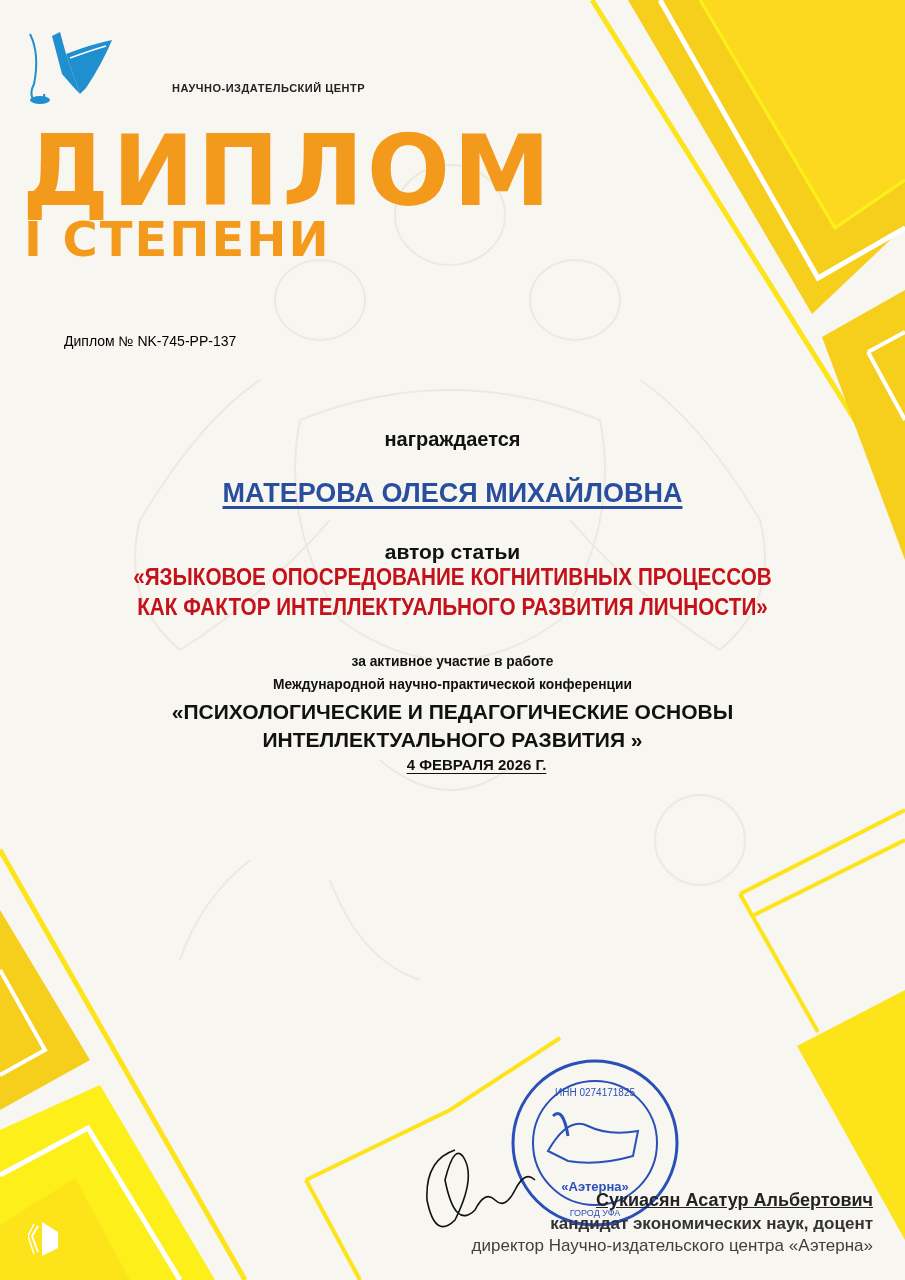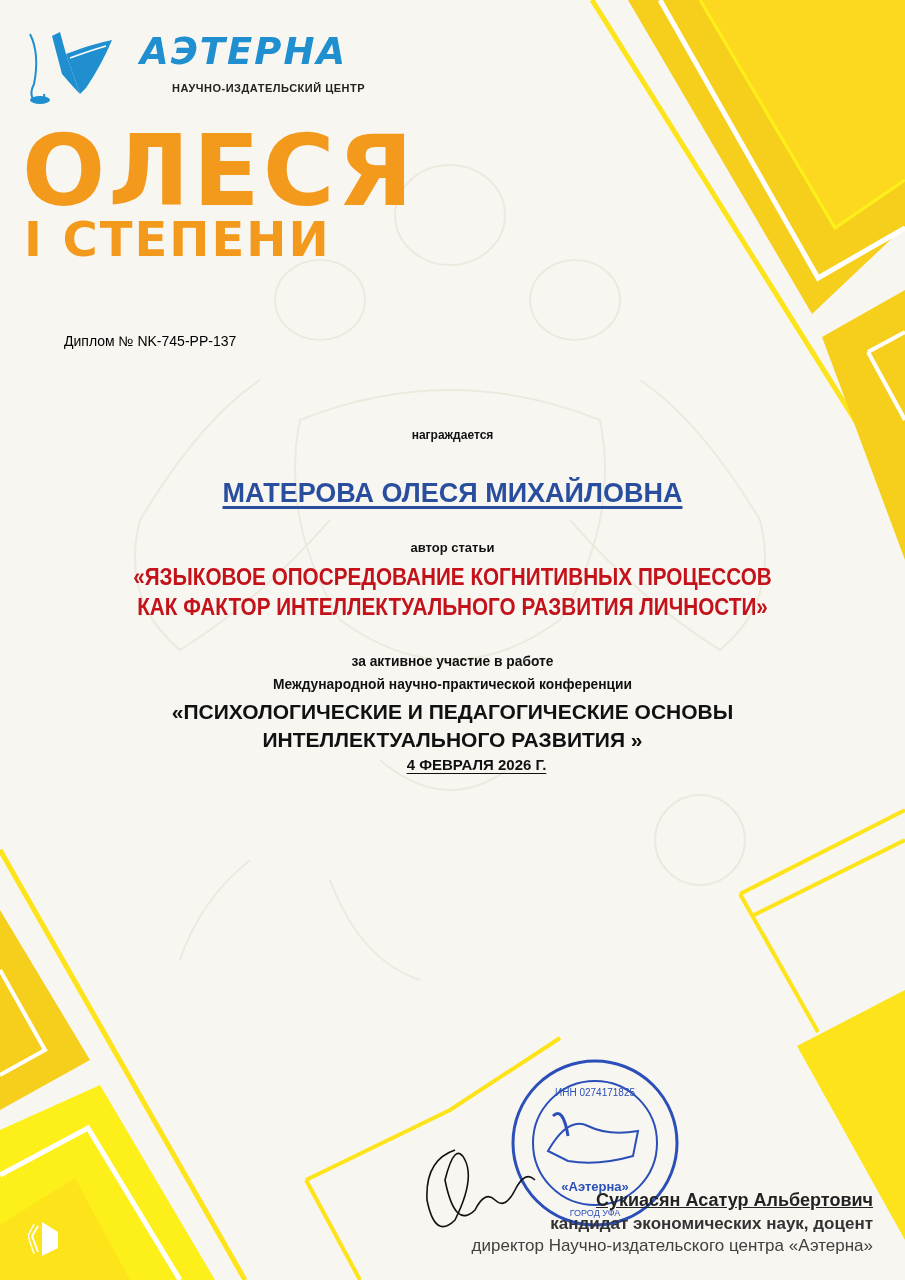--- a/index.html
+++ b/index.html
@@ -7,24 +7,24 @@
   body { background:#f8f6f1; position:relative; font-family:"Liberation Sans", sans-serif; }
   #bg { position:absolute; left:0; top:0; width:905px; height:1280px; }
   .abs { position:absolute; }
   .logo { left:22px; top:24px; width:300px; height:80px; }
   .logo-title { position:absolute; left:118px; top:6px; font-size:37px; font-weight:bold; color:#1f8fd0; letter-spacing:2px; font-style:italic; font-family:"DejaVu Sans", sans-serif; }
   .logo-sub { position:absolute; left:118px; top:58px; font-size:11px; font-weight:bold; color:#222; letter-spacing:0.5px; white-space:nowrap;margin-left:32px; }
   .title-main { left:22px; top:122px; font-size:98px; font-weight:bold; color:#f39a1c; letter-spacing:3px; line-height:1; font-family:"DejaVu Sans", sans-serif; }
   .title-sub { left:24px; top:215px; font-size:48px; font-weight:bold; color:#f39a1c; letter-spacing:2px; line-height:1; font-family:"DejaVu Sans", sans-serif; }
   .dipnum { left:64px; top:333px; font-size:14px; color:#000000; }
   .center { left:0; width:905px; text-align:center; }
-  .awarded { top:428px; font-size:12px; font-weight:bold; color:#111; }
+  .awarded { top:428px; font-size:20px; font-weight:bold; color:#111; }
   .name { top:478px; font-size:27px; font-weight:bold; color:#2a4e9e; }
   .name span { text-decoration:underline; text-decoration-thickness:3px; text-underline-offset:4px; }
-  .author-lbl { top:540px; font-size:13px; font-weight:bold; color:#111; font-family:"Liberation Sans Narrow","Liberation Sans", sans-serif; }
+  .author-lbl { top:540px; font-size:21px; font-weight:bold; color:#111; font-family:"Liberation Sans Narrow","Liberation Sans", sans-serif; }
   .article { top:562px; font-size:23px; font-weight:bold; color:#c4121b; line-height:30px; transform:scaleX(0.9); transform-origin:center; }
   .part1 { top:652px; font-size:15px; font-weight:bold; color:#111; transform:scaleX(0.92); }
   .part2 { top:675px; font-size:15px; font-weight:bold; color:#111; transform:scaleX(0.92); }
   .conf { top:698px; font-size:21px; font-weight:bold; color:#111; line-height:28px; }
   .date { top:756px; font-size:15px; font-weight:bold; color:#111;margin-left:24px; }
   .date span { text-decoration:underline; text-underline-offset:3px; }
   .sig-name { right:32px; top:1190px; font-size:18px; font-weight:bold; color:#222; text-decoration:underline; text-align:right; }
   .sig-deg { right:32px; top:1214px; font-size:17px; color:#333; text-align:right;font-weight:bold; }
   .sig-pos { right:32px; top:1236px; font-size:17px; color:#404040; text-align:right; }
 </style>
@@ -81,25 +81,24 @@
 </svg>
 
 <div class="abs logo">
   <svg width="110" height="80" viewBox="0 0 110 80" style="position:absolute;left:0;top:0;">
     <path d="M8 10 Q18 30 12 60 Q6 72 14 78 Q24 78 22 70" fill="none" stroke="#1f8fd0" stroke-width="2"></path>
     <ellipse cx="18" cy="76" rx="10" ry="4" fill="#1f8fd0"></ellipse>
     <path d="M30 12 L38 8 L44 30 L58 70 Q52 64 40 50 Z" fill="#1f8fd0"></path>
     <path d="M44 30 Q70 20 90 16 Q80 40 64 64 L58 70 Z" fill="#1f8fd0"></path>
     <path d="M48 34 Q70 26 84 22" stroke="#ffffff" stroke-width="1.5" fill="none"></path>
   </svg>
-  <div class="logo-title">АЭТЕРНА</div>
   <div class="logo-sub">НАУЧНО-ИЗДАТЕЛЬСКИЙ ЦЕНТР</div>
 </div>
 
-<div class="abs title-main">ОЛЕСЯ</div>
+<div class="abs title-main">ДИПЛОМ</div>
 <div class="abs title-sub">I СТЕПЕНИ</div>
 
 <div class="abs dipnum">Диплом № NK-745-PP-137</div>
 
 <div class="abs center awarded">награждается</div>
 <div class="abs center name"><span>МАТЕРОВА ОЛЕСЯ МИХАЙЛОВНА</span></div>
 <div class="abs center author-lbl">автор статьи</div>
 <div class="abs center article">
   <div>«ЯЗЫКОВОЕ ОПОСРЕДОВАНИЕ КОГНИТИВНЫХ ПРОЦЕССОВ</div>
   <div>КАК ФАКТОР ИНТЕЛЛЕКТУАЛЬНОГО РАЗВИТИЯ ЛИЧНОСТИ»</div>

